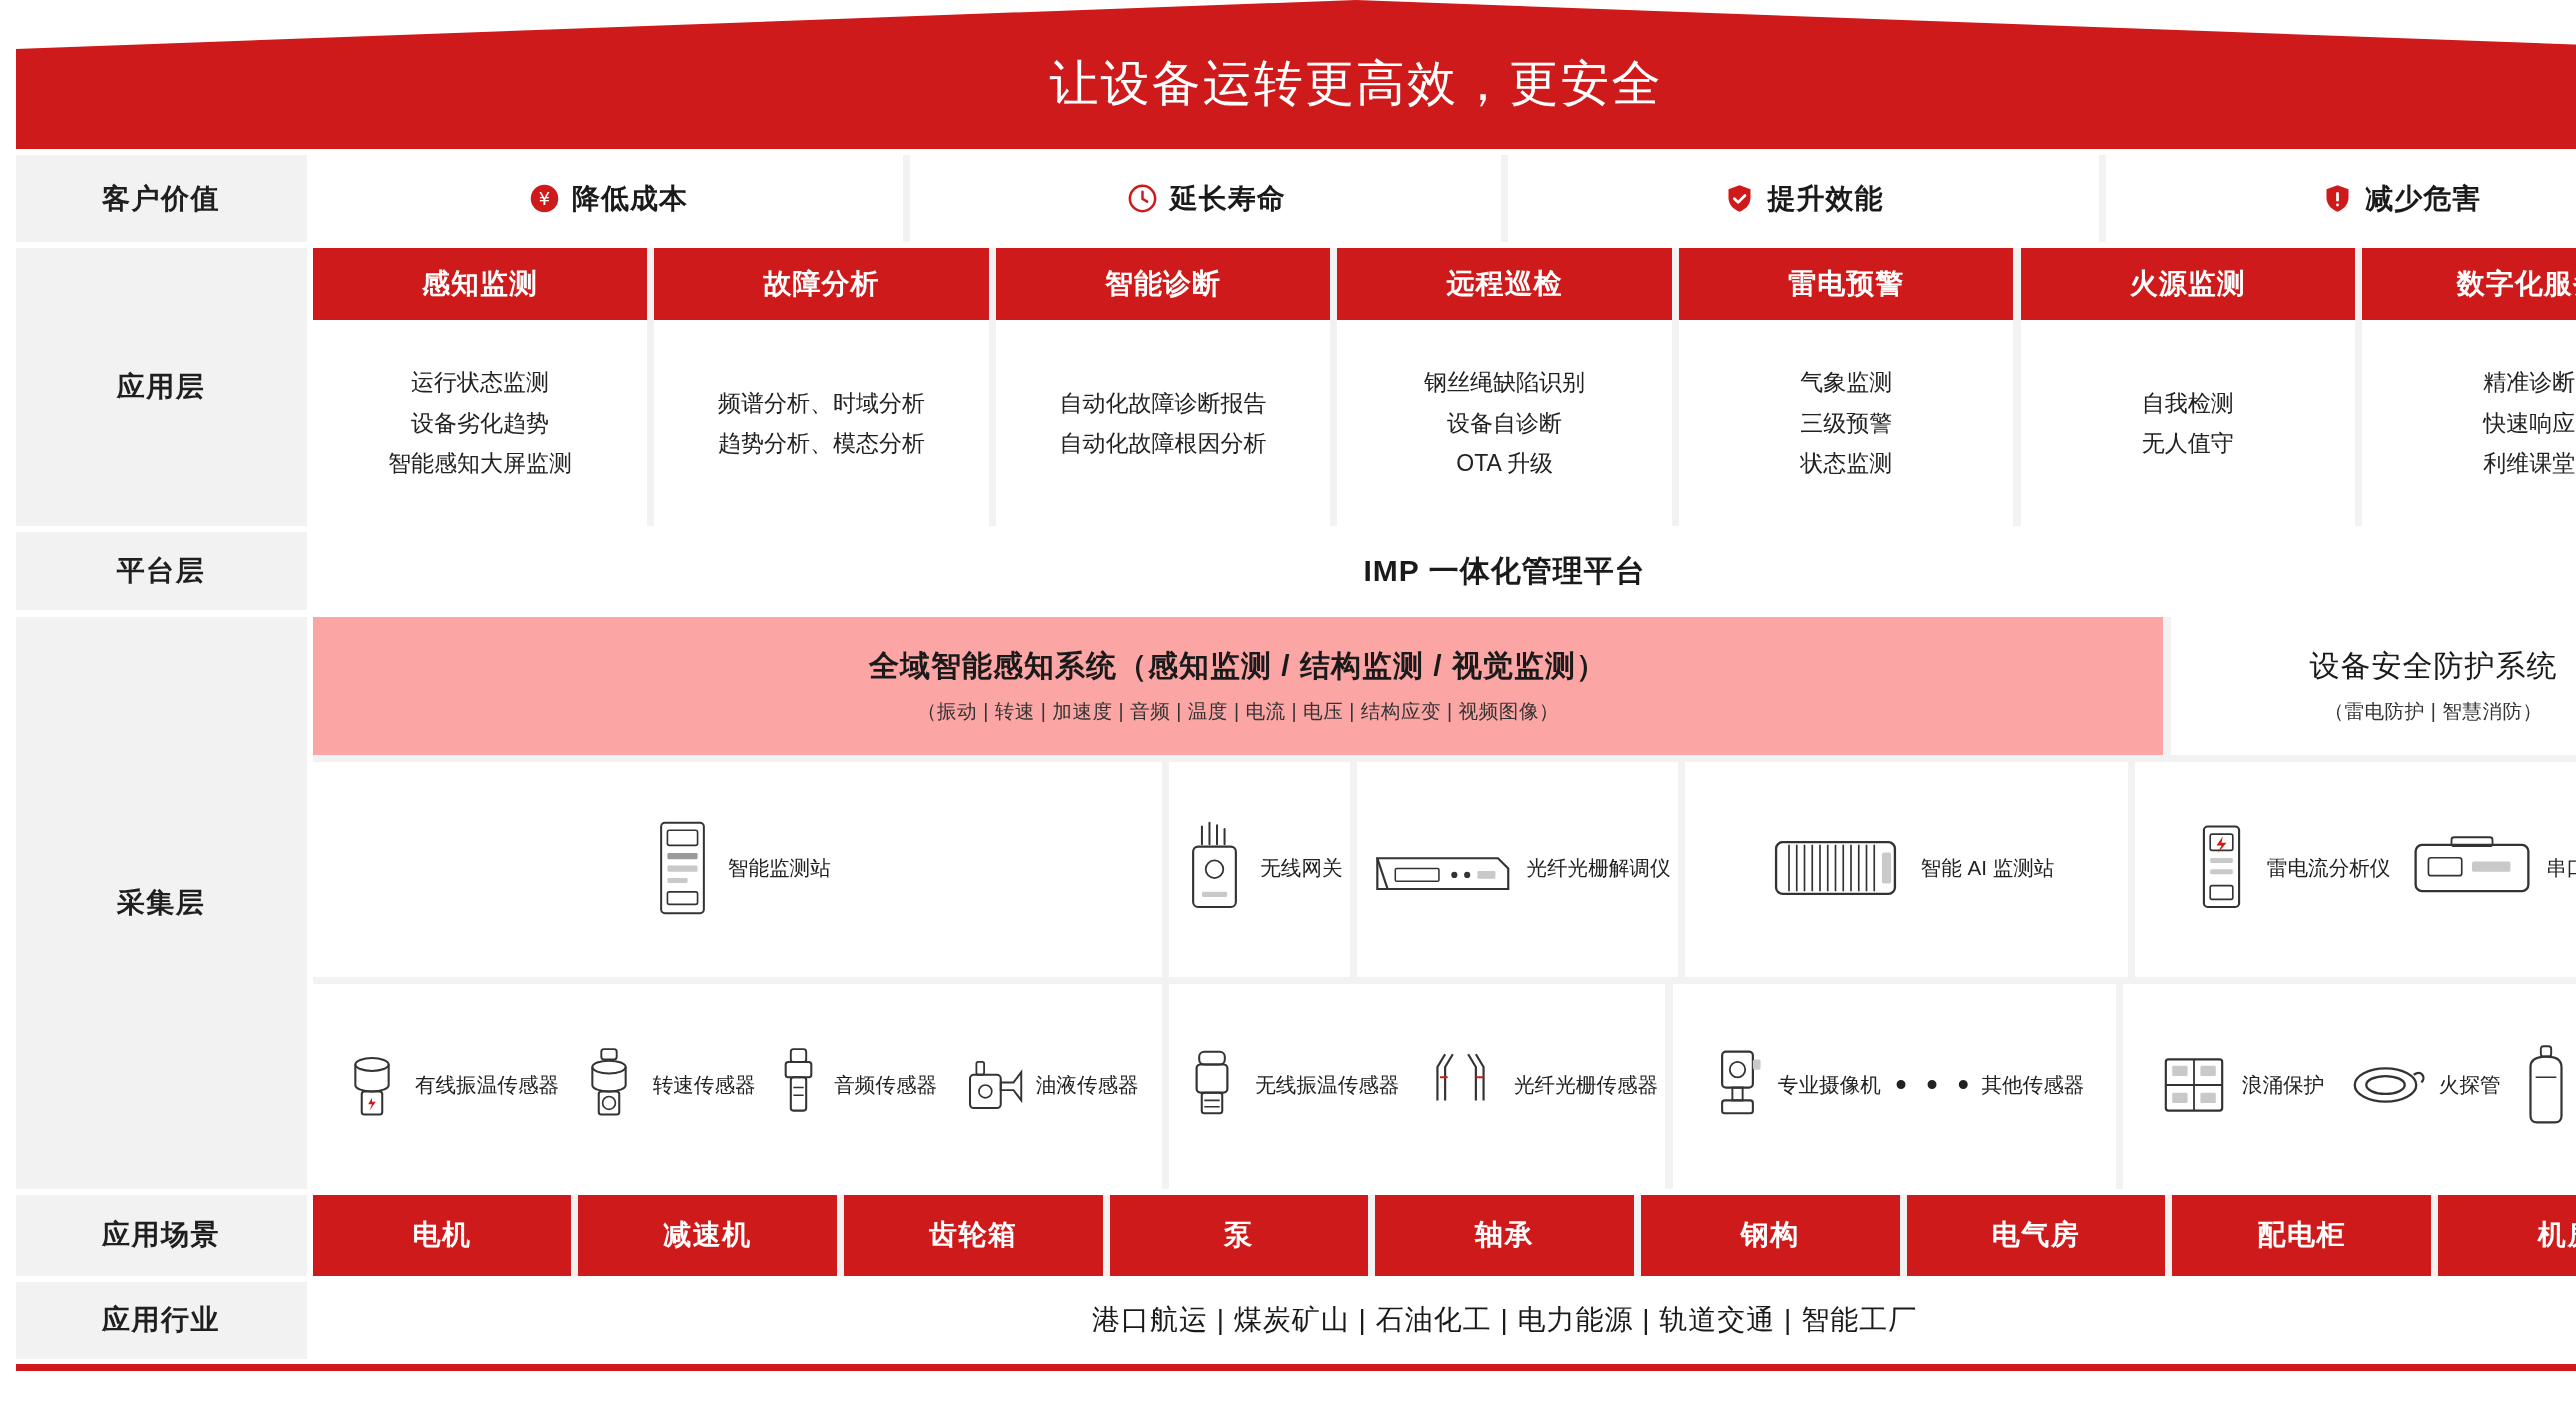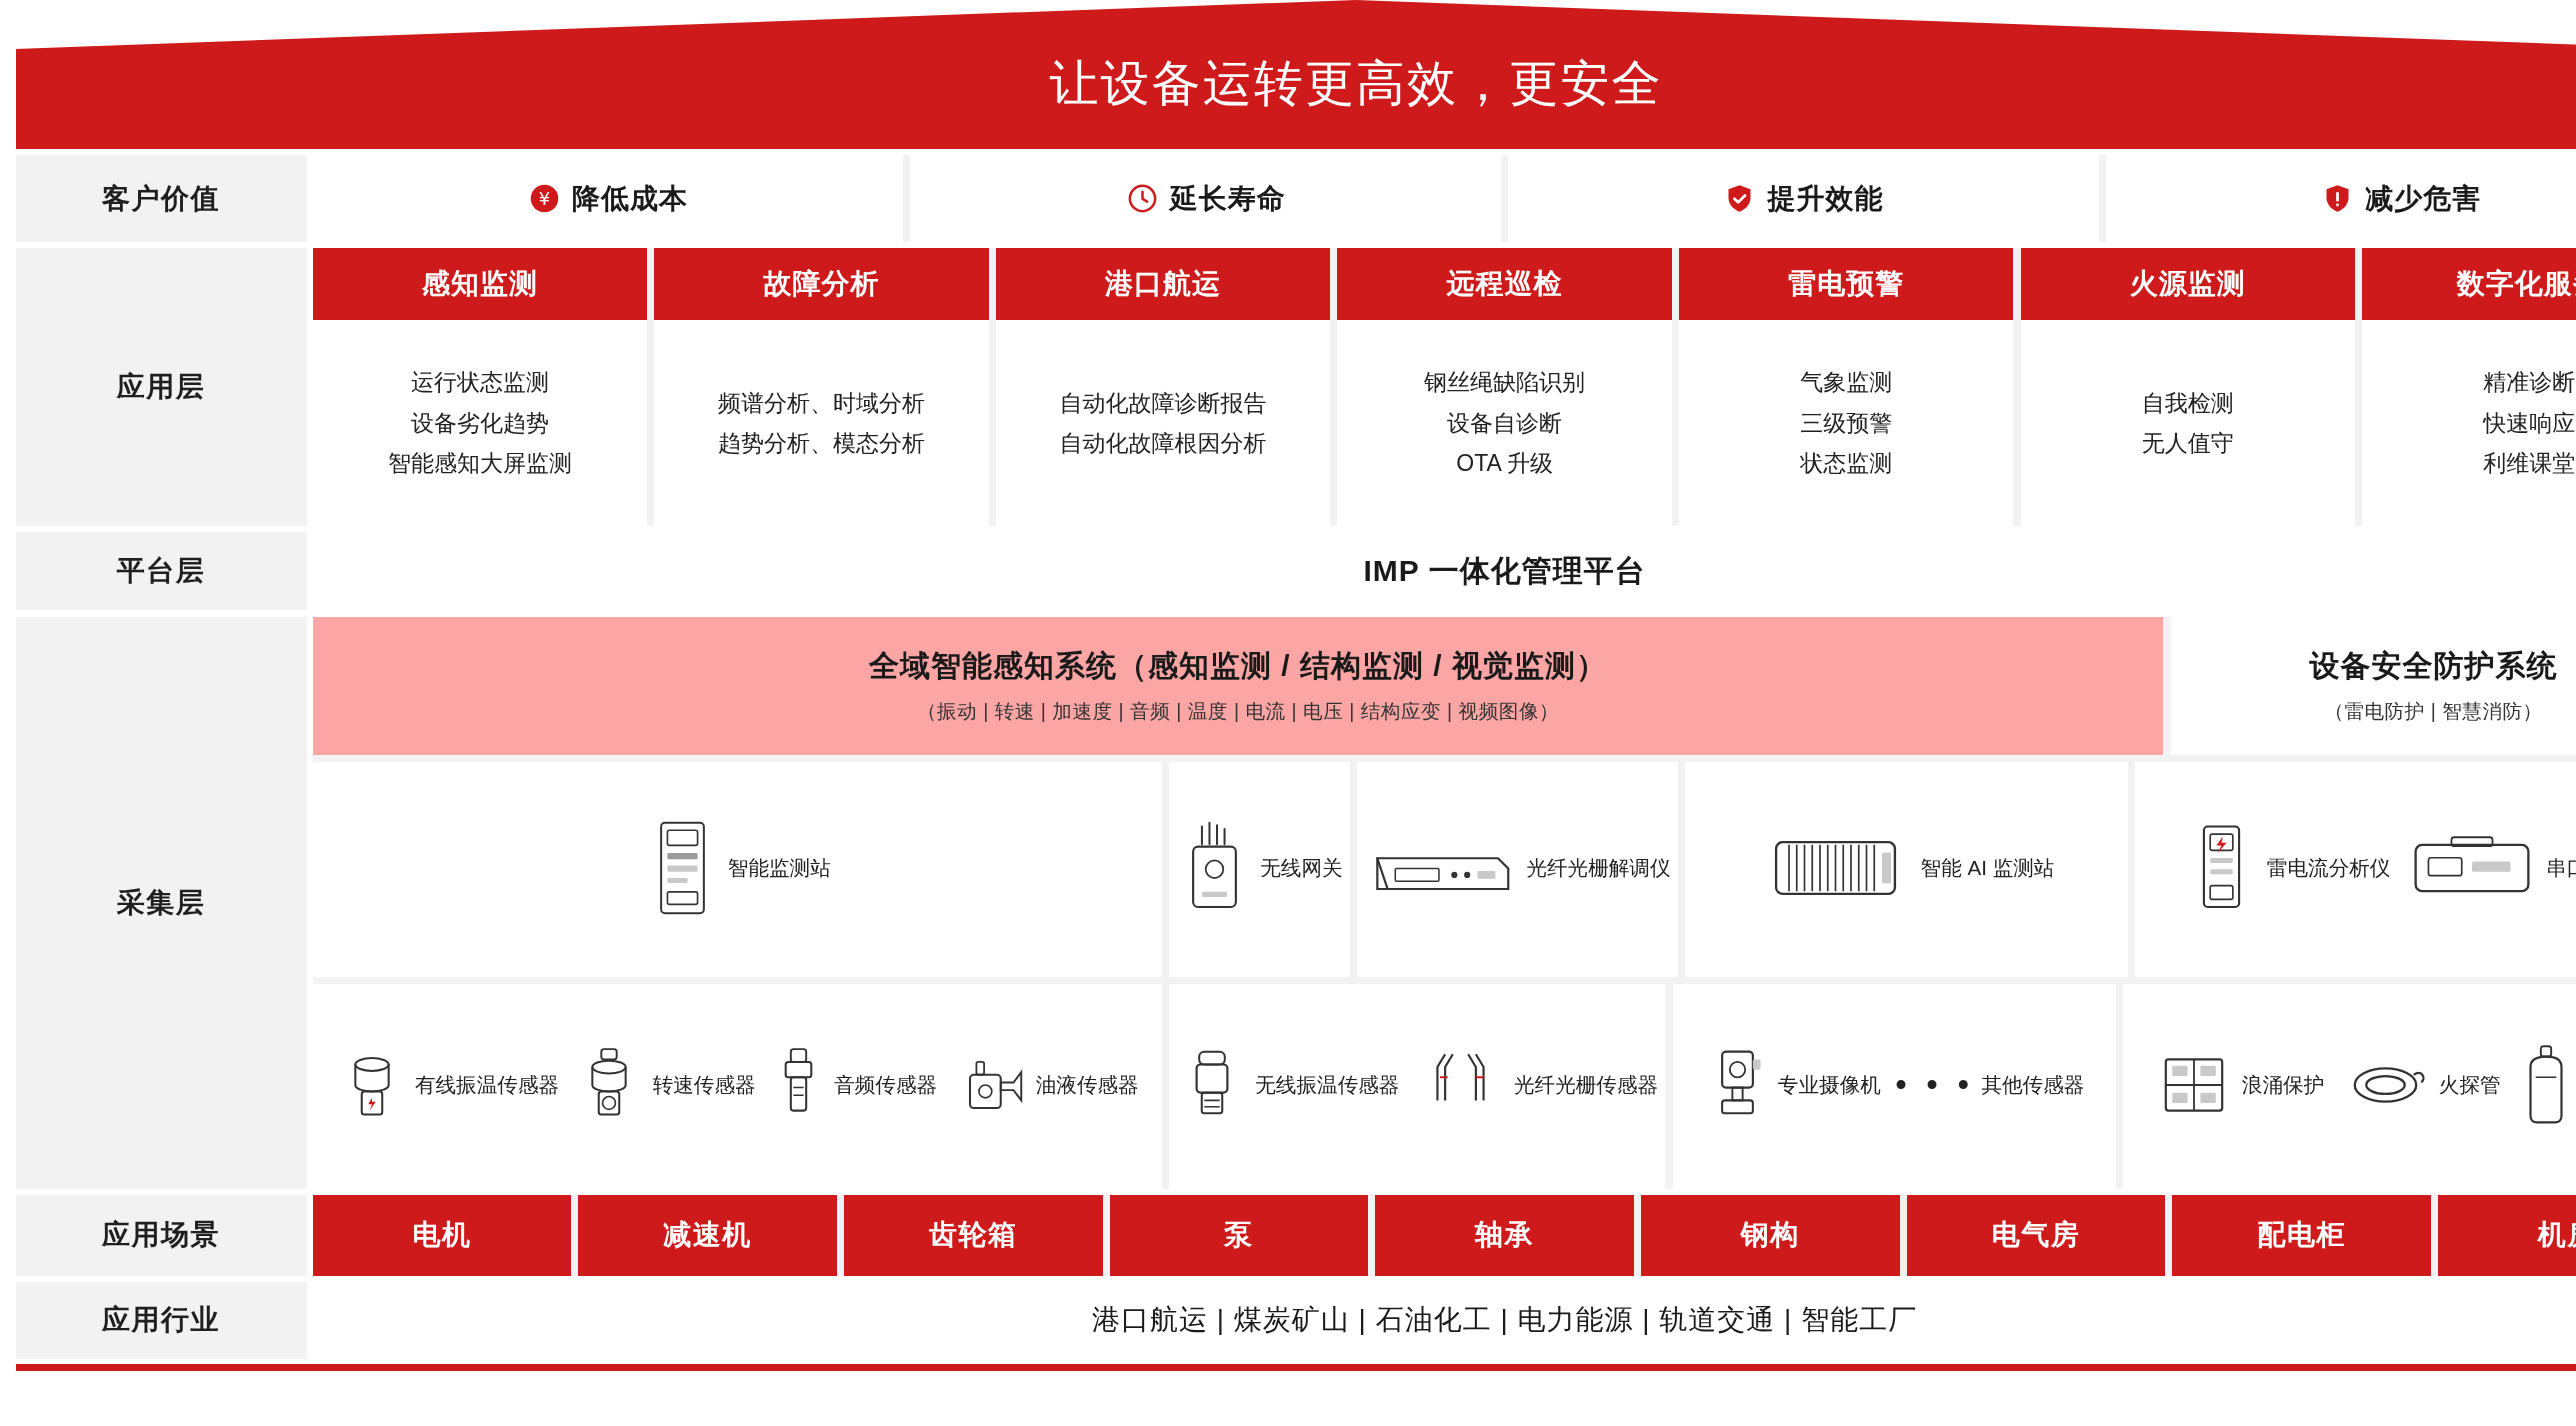--- a/index.html
+++ b/index.html
@@ -170,21 +170,21 @@
   .sense-main .t2 { font-size: 19.6px; color: #333; letter-spacing: 0.5px; }
   .sense-side {
     flex: 0 0 526px;
     background: #ffffff;
     display: flex;
     flex-direction: column;
     align-items: center;
     justify-content: center;
     gap: 11.3px;
   }
-  .sense-side .t1 { font-size: 30px; font-weight: bold; letter-spacing: 1px; }
+  .sense-side .t1 { font-size: 30px; font-weight: normal; letter-spacing: 1px; }
   .sense-side .t2 { font-size: 19.6px; color: #333; letter-spacing: 0.5px; }
 
   .dev-row {
     display: flex;
     gap: 7.2px;
     flex: 1 1 auto;
   }
   .dev-group {
     background: #ffffff;
     display: flex;
@@ -333,21 +333,21 @@
 
       <div class="app-col">
         <div class="app-head">故障分析</div>
         <div class="app-items">
           <div>频谱分析、时域分析</div>
           <div>趋势分析、模态分析</div>
         </div>
       </div>
 
       <div class="app-col">
-        <div class="app-head">港口航运</div>
+        <div class="app-head">智能诊断</div>
         <div class="app-items">
           <div>自动化故障诊断报告</div>
           <div>自动化故障根因分析</div>
         </div>
       </div>
 
       <div class="app-col">
         <div class="app-head">远程巡检</div>
         <div class="app-items">
           <div>钢丝绳缺陷识别</div>

